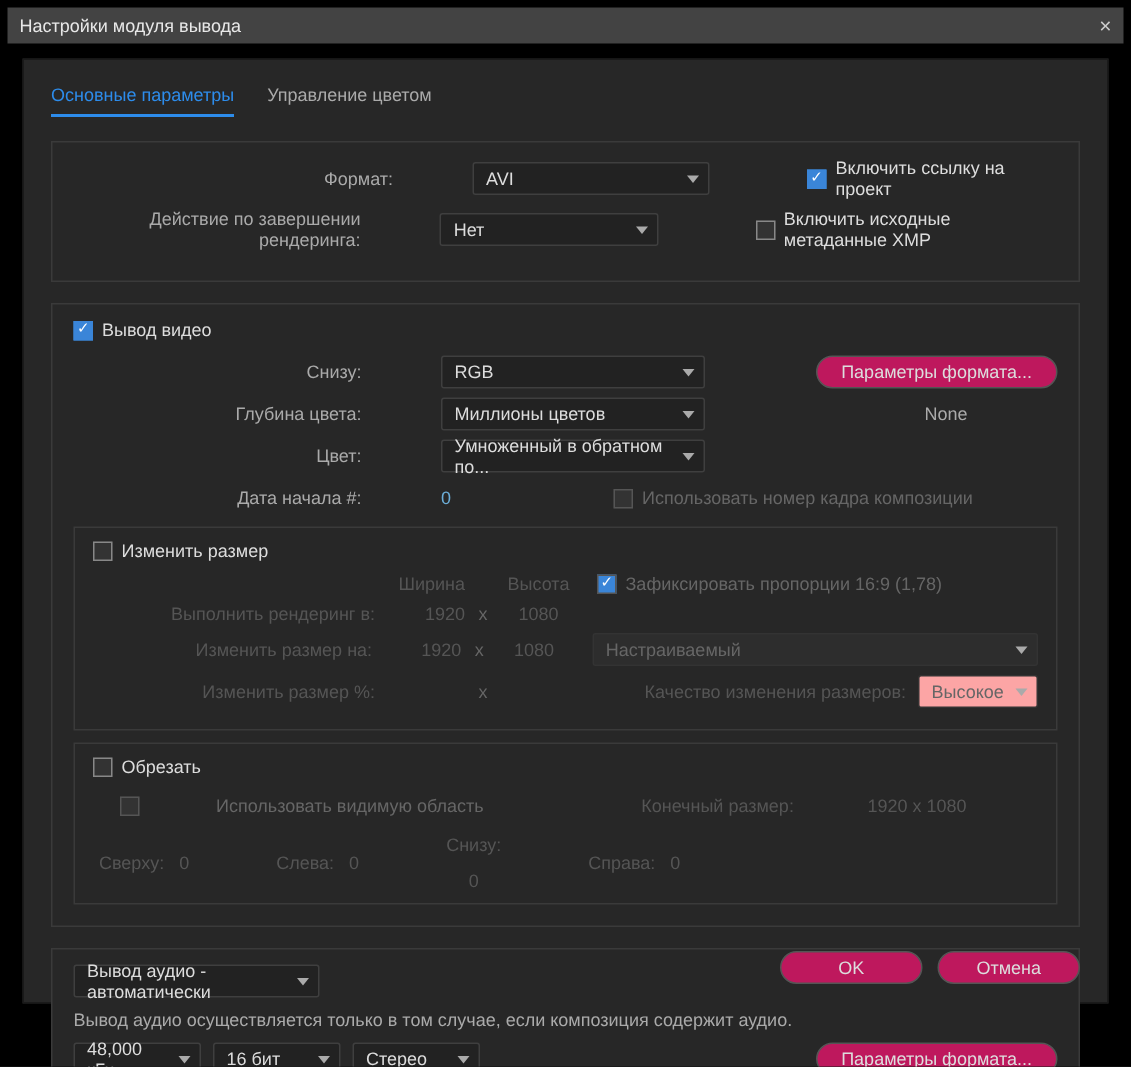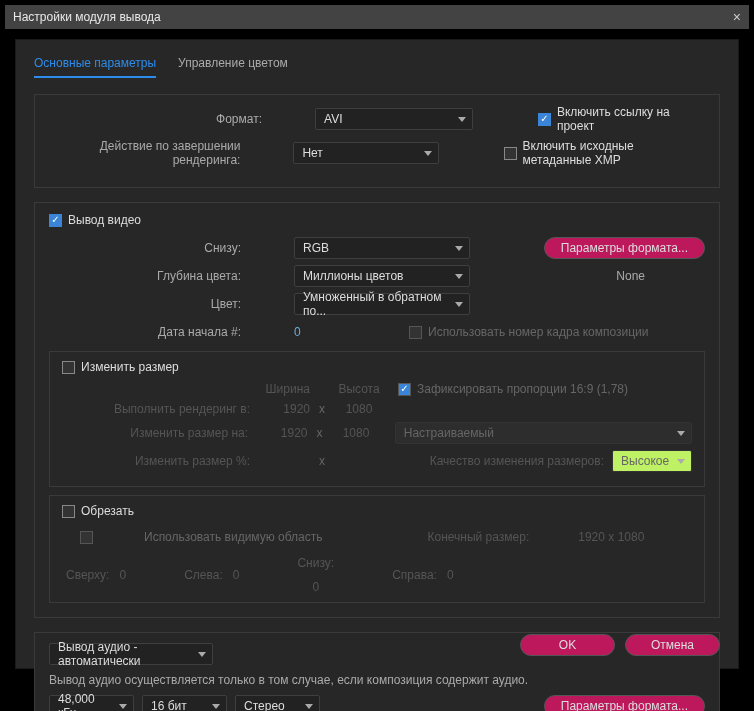--- a/index.html
+++ b/index.html
@@ -148,21 +148,21 @@
           <div class="select dim" style="width:300px; margin-left:14px; background:#2d2d2d; border-color:#333; color:#666;">
               <span>Настраиваемый</span>
             </div>
         </div>
         <div class="grid-row">
           <div class="col-label dim">Изменить размер %:</div>
           <div class="col-w"></div>
           <div class="col-x">x</div>
           <div class="col-h"></div>
           <div class="dim" style="margin-left:auto;">Качество изменения размеров:</div>
-          <div class="select dim" style="width:80px; margin-left:8px; background:#bef264; border-color:#333; color:#666;text-align:center;">
+          <div class="select dim" style="width:80px; margin-left:8px; background:#fca5a5; border-color:#333; color:#666;text-align:center;">
               <span>Высокое</span>
             </div>
         </div>
       </div>
 
       <div class="subpanel">
         <div class="chk-row" style="margin-bottom:8px;">
           <span class="checkbox"></span>
           <span class="chk-label">Обрезать</span>
         </div>

